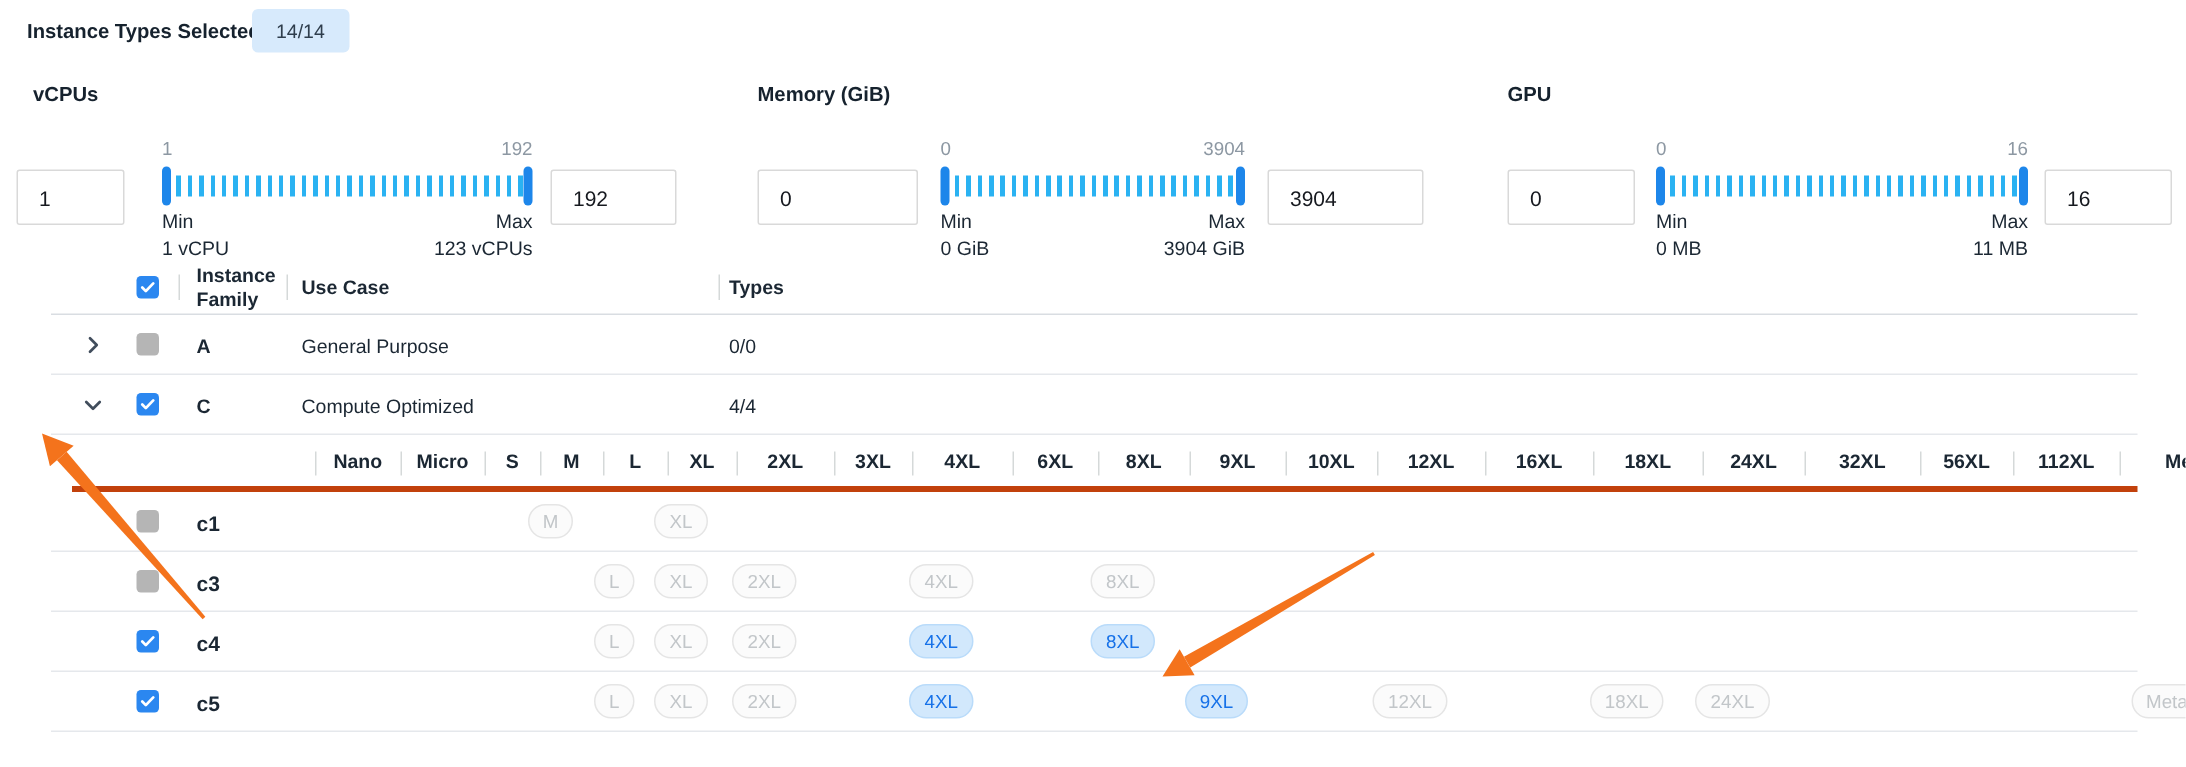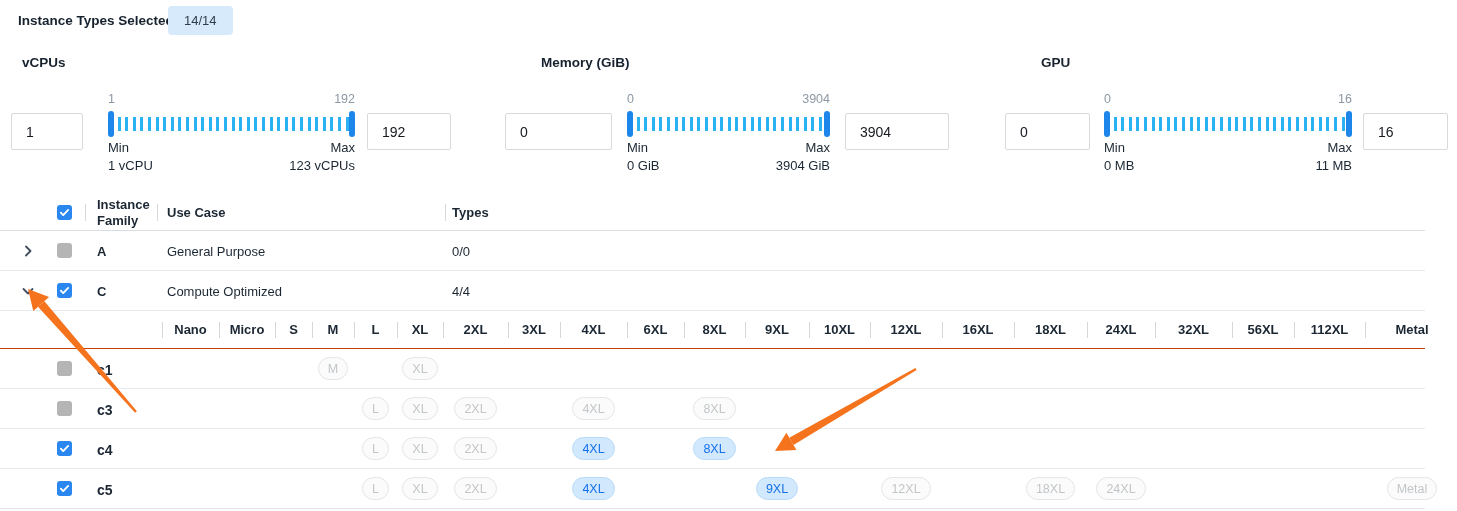--- a/index.html
+++ b/index.html
@@ -17,21 +17,21 @@
     display:inline-flex; align-items:center; justify-content:center;
     background:var(--summary_badge_bg,#d7eafc); border-radius:4px;
     font-size:13px; color:#2f3e4d; padding:0 16px;
   }
 
   
   .fgroup { position:absolute; top:55px; }
   #g1 { left:11px; }
   #g2 { left:505px; }
   #g3 { left:1005px; }
-  .flabel { font-size:13.5px; font-weight:700; color:#16222e;margin-left:36px; }
+  .flabel { font-size:13.5px; font-weight:700; color:#16222e; }
   #g1 .flabel { margin-left:11px; }
   .num-input {
     position:absolute; top:58px; height:37px; border:1px solid #d9d9d9;
     border-radius:2px; font-size:14px; color:#16191f; padding-left:14px;
     font-family:"Liberation Sans", sans-serif; background:#fff; outline:none;
   }
   #g1 .min { left:0; width:72px; }   #g1 .max { left:356px; width:84px; }
   #g2 .min { left:0; width:107px; }  #g2 .max { left:340px; width:104px; }
   #g3 .min { left:0; width:85px; }   #g3 .max { left:358px; width:85px; }
   .slider { position:absolute; top:37px; }
@@ -44,29 +44,29 @@
     position:absolute; left:2px; right:2px; top:6px; height:14px;
     background:repeating-linear-gradient(to right, var(--tick_blue,#2ab2f2) 0 3px, transparent 3px 7.6px);
   }
   .handle { position:absolute; top:0; width:6px; height:26px; border-radius:3px; background:var(--handle_blue,#1d86ea); cursor:ew-resize; }
   .handle.hmin { left:0; } .handle.hmax { right:0; }
   .sl-bottom { display:flex; justify-content:space-between; margin-top:2px; font-size:13px; color:#1b2733; }
   .sl-bottom .cap { line-height:17.5px; }
   .sl-bottom .rcap { text-align:right; }
 
   
-  .itable { position:absolute; left:0; top:194px; width:1425px; }
+  .itable { position:absolute; left:0; top:173px; width:1425px;padding-left:34px; }
   .thead { position:relative; height:37px; border-bottom:1px solid #d9dde2; }
   .vdiv { position:absolute; top:10px; width:1px; height:17px; background:#d5d9d9; }
   .th-family { position:absolute; left:97px; top:3px; width:60px; font-weight:700; font-size:13px; line-height:15.5px; }
   .th-usecase { position:absolute; left:167px; top:11px; font-weight:700; font-size:13px; }
   .th-types { position:absolute; left:452px; top:11px; font-weight:700; font-size:13px; }
 
   .frow, .irow { position:relative; height:40px; border-bottom:1px solid #e5e8ec; }
-  .srow { position:relative; height:38px; border-bottom:1px solid #c2410c; }
+  .srow { position:relative; height:38px; border-bottom:4px solid #c2410c;margin-left:14px; }
   .chev { position:absolute; left:20px; top:12px; width:16px; height:16px; cursor:pointer; }
   .cb { position:absolute; left:57px; top:12px; width:15px; height:15px; border-radius:3px;
         display:flex; align-items:center; justify-content:center; cursor:pointer; }
   .cb.checked { background:var(--accent_blue,#2b87f0); }
   .cb.gray { background:#b5b5b5; }
   .thead .cb { top:11px; }
   .fam { position:absolute; left:97px; top:13px; font-weight:700; font-size:13px; }
   .uc { position:absolute; left:167px; top:13px; font-size:13px; }
   .types { position:absolute; left:452px; top:13px; font-size:13px; }
   .iname { position:absolute; left:97px; top:13px; font-size:14px; font-weight:600; }

